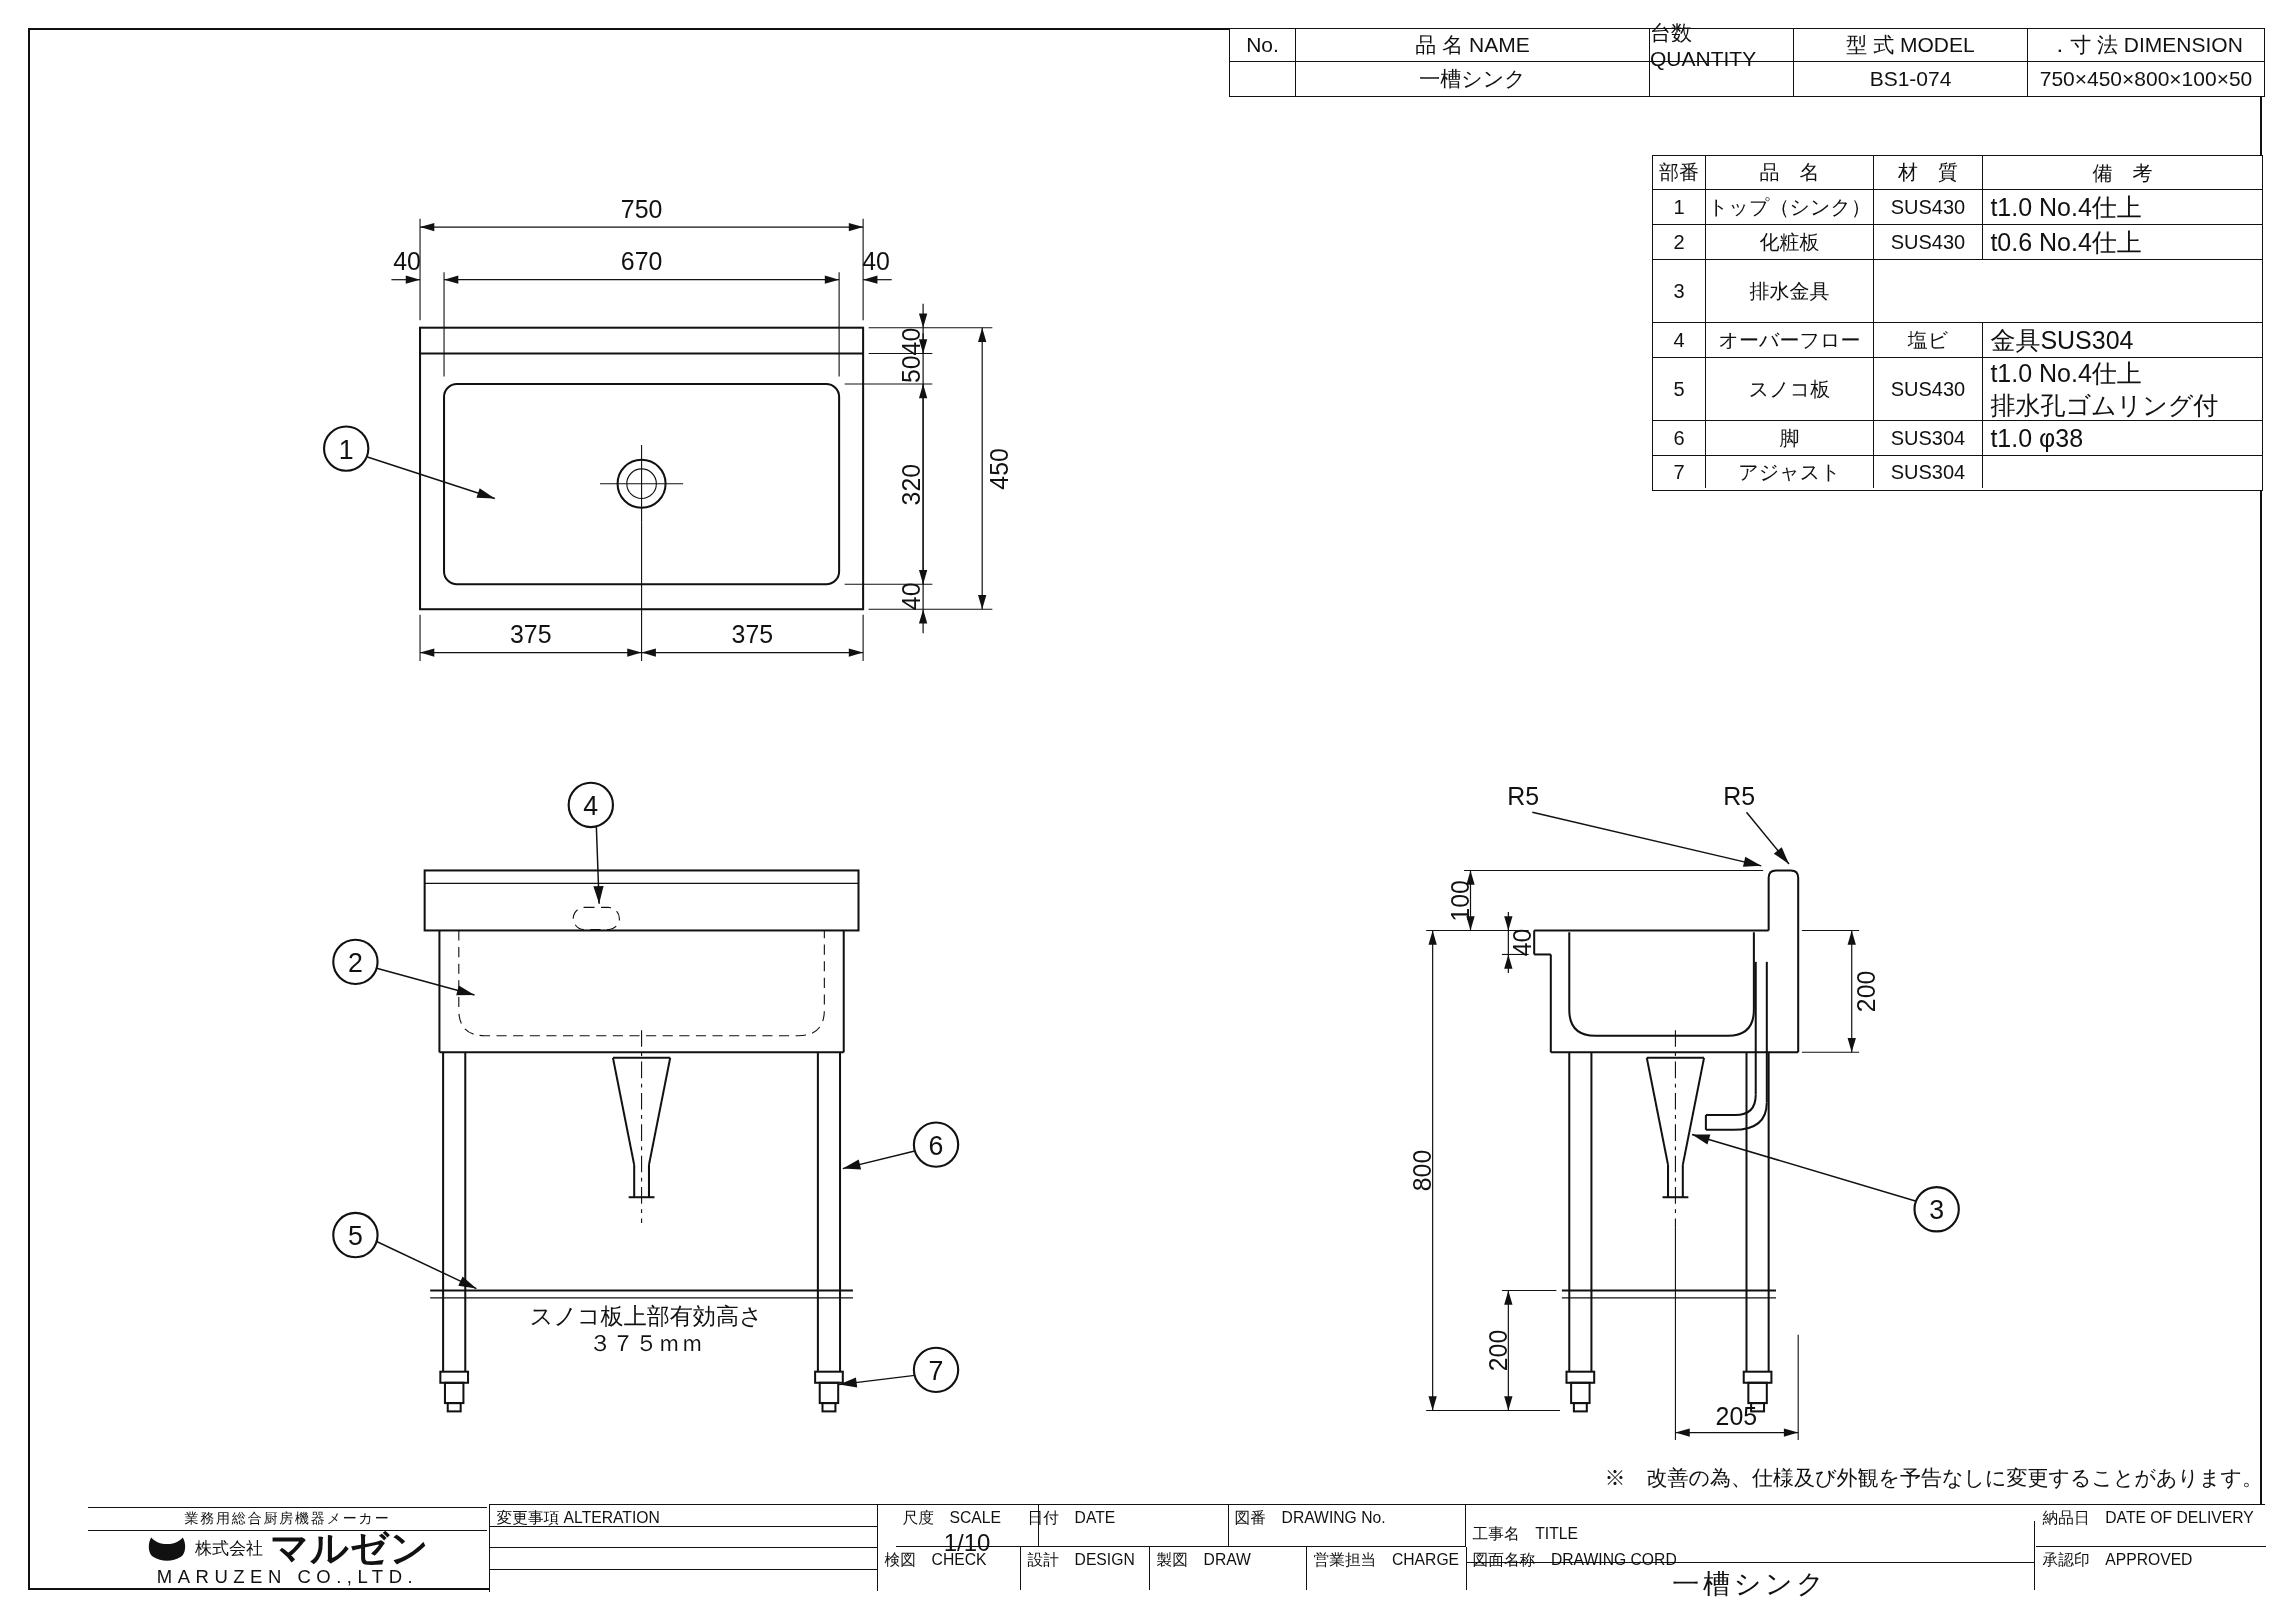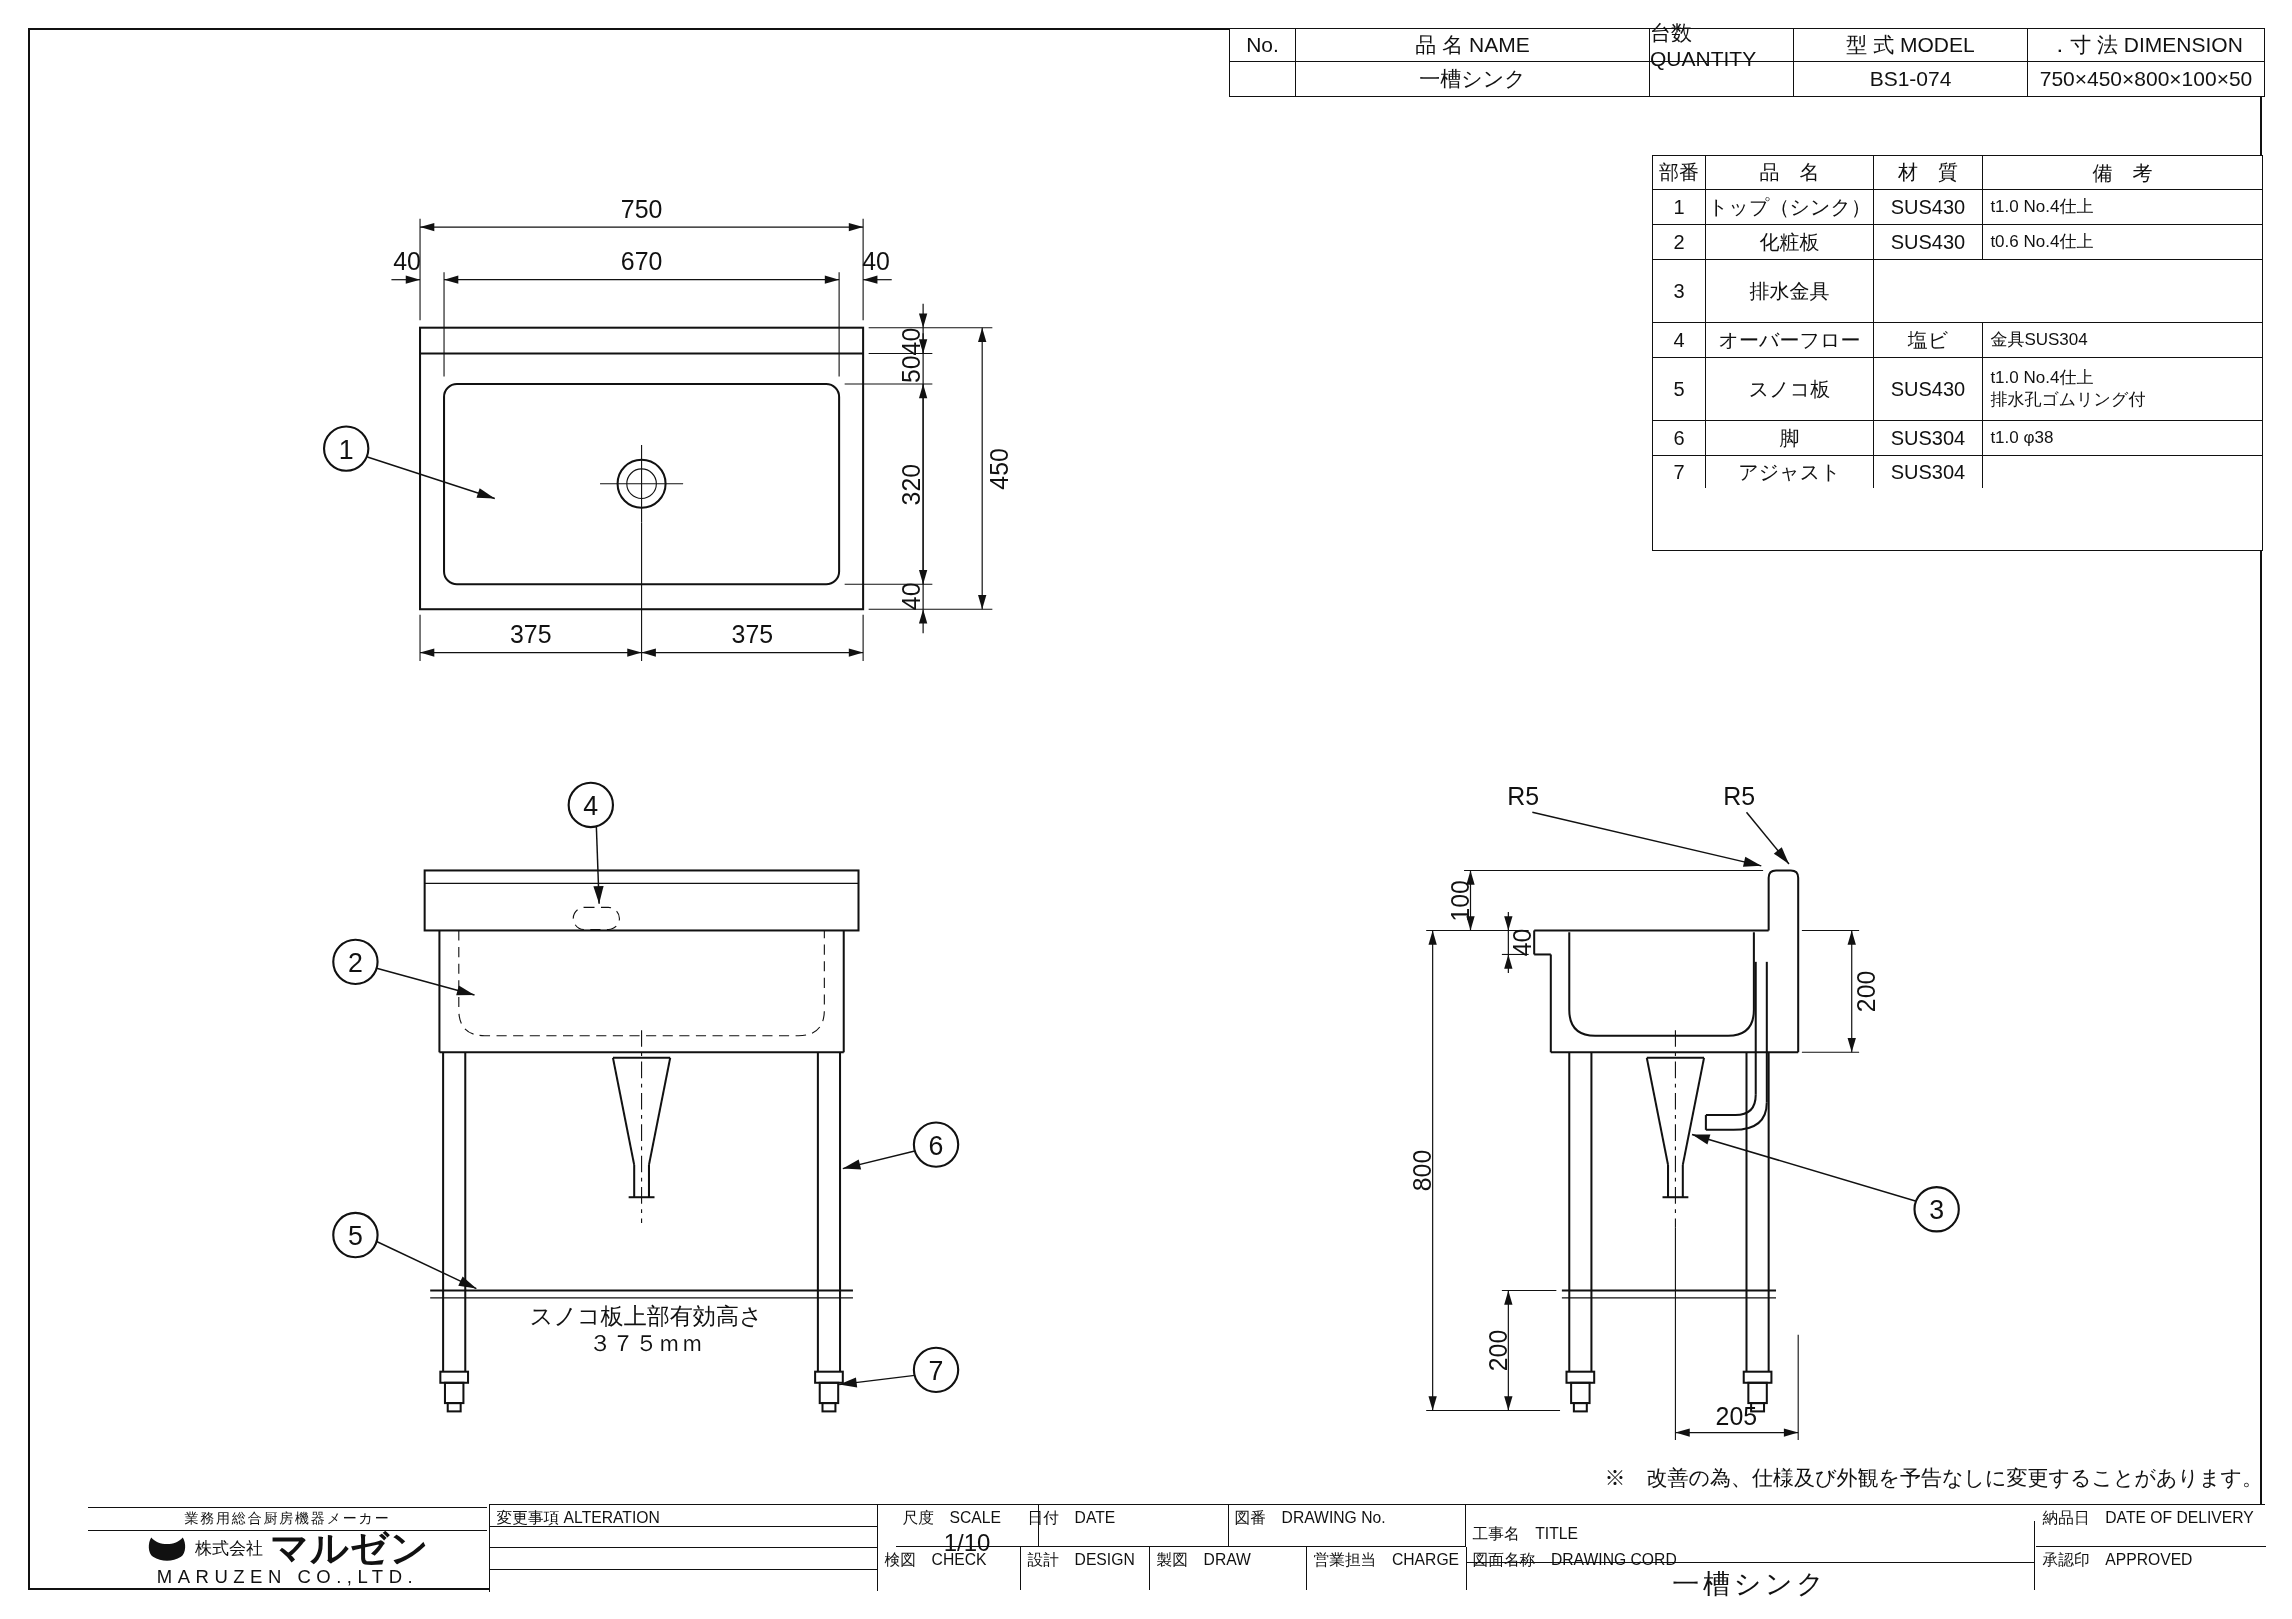--- a/index.html
+++ b/index.html
@@ -23,32 +23,32 @@
 
   
   .header-table{position:absolute;left:1229px;top:28px;width:1036px;height:69px;
     border:1.8px solid #111;box-sizing:border-box;display:grid;
     grid-template-columns:65px 354px 144px 234px 1fr;grid-template-rows:33px 1fr;background:#fff;}
   .ht{display:flex;align-items:center;justify-content:center;font-size:21px;box-sizing:border-box;}
   .ht.h{border-bottom:1.8px solid #111;}
   .ht.bl{border-left:1.8px solid #111;}
 
   
-  .parts-table{position:absolute;left:1652px;top:155px;width:611px;height:396px;
+  .parts-table{position:absolute;left:1652px;top:155px;width:611px;height:336px;
     border:1.8px solid #111;box-sizing:border-box;background:#fff;}
   .pr{display:flex;border-top:1.8px solid #111;box-sizing:border-box;}
   .pr.first{border-top:none;}
   .h36{height:33px}.h38{height:35px}.h68{height:63px}
   .pc{display:flex;align-items:center;justify-content:center;box-sizing:border-box;font-size:20px;}
   .pc.bl{border-left:1.8px solid #111;}
   .pc.no{width:52px;}
   .pc.nm{width:168px;}
   .pc.mt{width:109px;}
   .pc.bk{flex:1;flex-direction:column;align-items:flex-start;justify-content:center;
-         padding-left:7.4px;line-height:1.3;font-size:17px;}
+         padding-left:7.4px;line-height:1.3;font-size:25px;}
   .pc.bk.hd{align-items:center;padding-left:0;font-size:20px;}
   .bk .ind{padding-left:31px;}
 
   
   .note{position:absolute;left:1144px;top:1464px;width:1119px;text-align:right;font-size:21px;}
 
   
   .company{position:absolute;left:88px;top:1507px;width:399px;height:83px;}
   .tagline{border-top:1.8px solid #111;border-bottom:1.8px solid #111;text-align:center;
            font-size:14px;padding:1.8px 0;letter-spacing:1.8px;}

